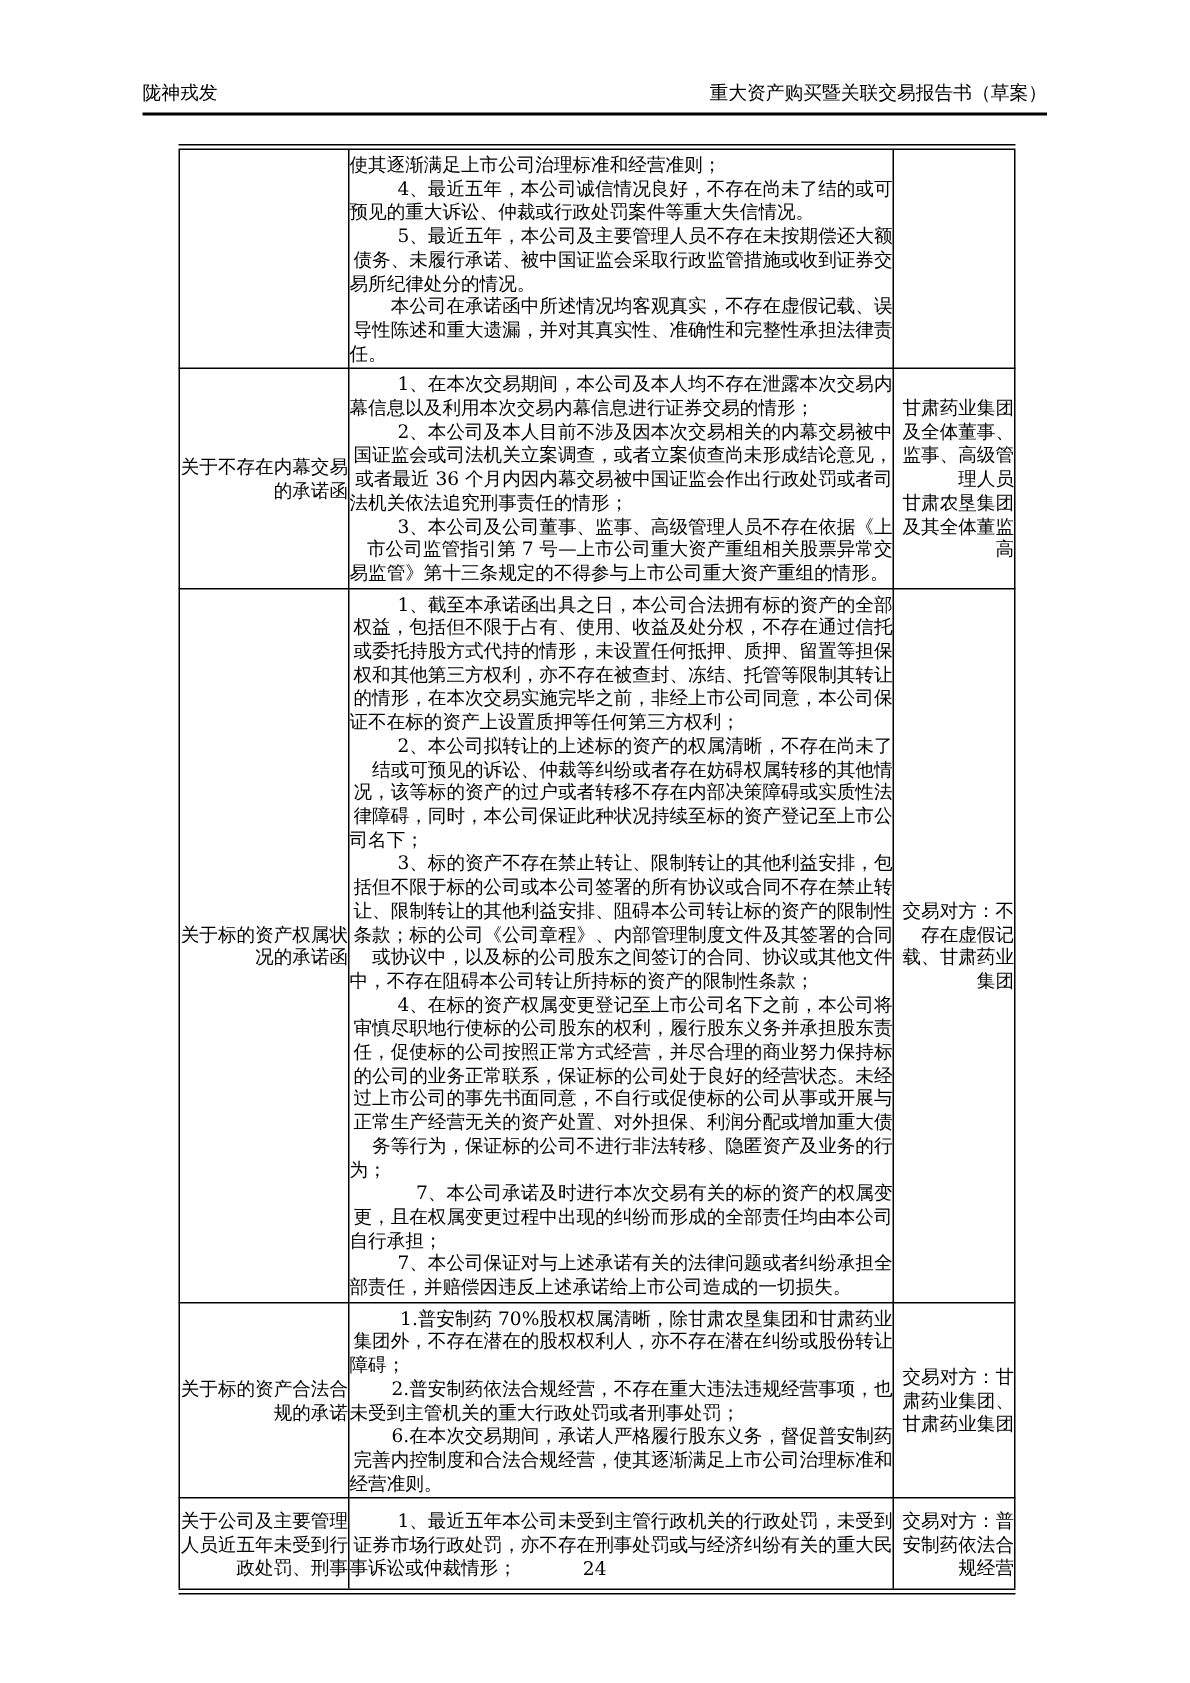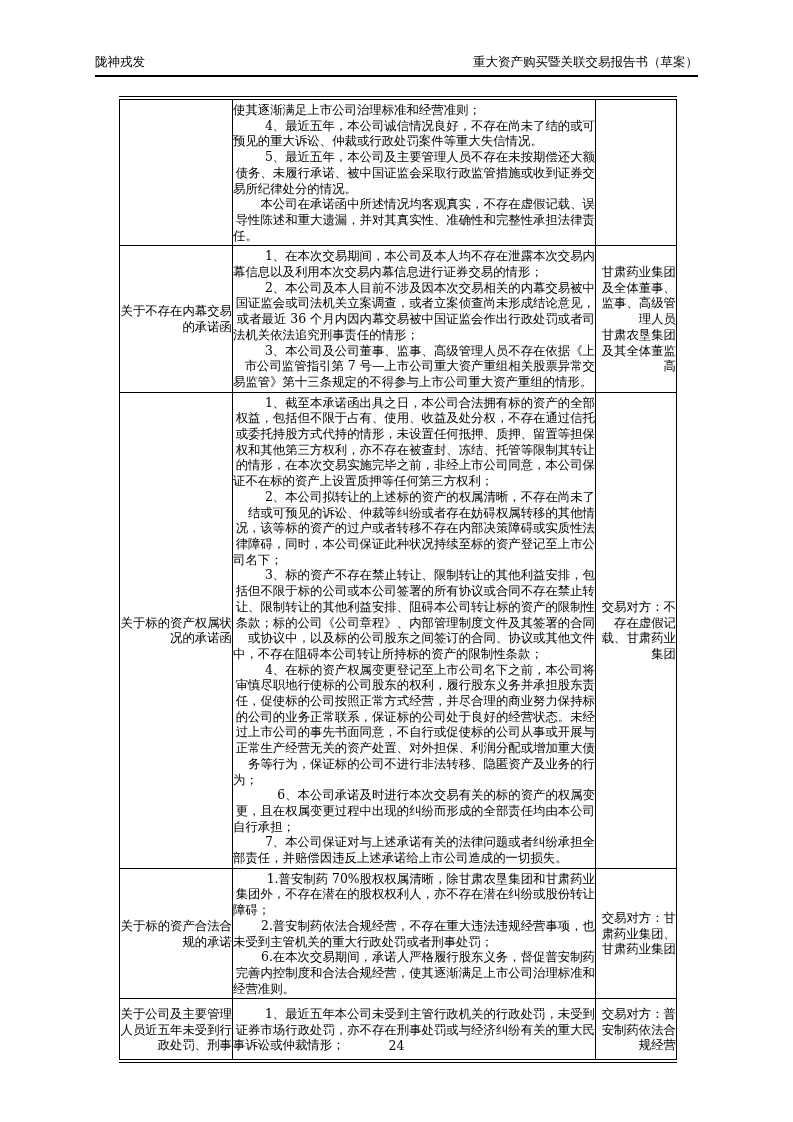--- a/index.html
+++ b/index.html
@@ -88,21 +88,21 @@
           </tr>
           <tr>
             <td class="label">
               <p>关于标的资产权属状况的承诺函</p>
             </td>
             <td class="content">
               <p class="indent">1、截至本承诺函出具之日，本公司合法拥有标的资产的全部权益，包括但不限于占有、使用、收益及处分权，不存在通过信托或委托持股方式代持的情形，未设置任何抵押、质押、留置等担保权和其他第三方权利，亦不存在被查封、冻结、托管等限制其转让的情形，在本次交易实施完毕之前，非经上市公司同意，本公司保证不在标的资产上设置质押等任何第三方权利；</p>
               <p class="indent">2、本公司拟转让的上述标的资产的权属清晰，不存在尚未了结或可预见的诉讼、仲裁等纠纷或者存在妨碍权属转移的其他情况，该等标的资产的过户或者转移不存在内部决策障碍或实质性法律障碍，同时，本公司保证此种状况持续至标的资产登记至上市公司名下；</p>
               <p class="indent">3、标的资产不存在禁止转让、限制转让的其他利益安排，包括但不限于标的公司或本公司签署的所有协议或合同不存在禁止转让、限制转让的其他利益安排、阻碍本公司转让标的资产的限制性条款；标的公司《公司章程》、内部管理制度文件及其签署的合同或协议中，以及标的公司股东之间签订的合同、协议或其他文件中，不存在阻碍本公司转让所持标的资产的限制性条款；</p>
               <p class="indent">4、在标的资产权属变更登记至上市公司名下之前，本公司将审慎尽职地行使标的公司股东的权利，履行股东义务并承担股东责任，促使标的公司按照正常方式经营，并尽合理的商业努力保持标的公司的业务正常联系，保证标的公司处于良好的经营状态。未经过上市公司的事先书面同意，不自行或促使标的公司从事或开展与正常生产经营无关的资产处置、对外担保、利润分配或增加重大债务等行为，保证标的公司不进行非法转移、隐匿资产及业务的行为；</p>
-              <p class="indent">6、本公司承诺及时进行本次交易有关的标的资产的权属变更，且在权属变更过程中出现的纠纷而形成的全部责任均由本公司自行承担；</p>
+              <p class="indent">7、本公司承诺及时进行本次交易有关的标的资产的权属变更，且在权属变更过程中出现的纠纷而形成的全部责任均由本公司自行承担；</p>
               <p class="indent">7、本公司保证对与上述承诺有关的法律问题或者纠纷承担全部责任，并赔偿因违反上述承诺给上市公司造成的一切损失。</p>
             </td>
             <td class="party">
               <p>交易对方：不存在虚假记载、甘肃药业集团</p>
             </td>
           </tr>
           <tr>
             <td class="label">
               <p>关于标的资产合法合规的承诺</p>
             </td>

